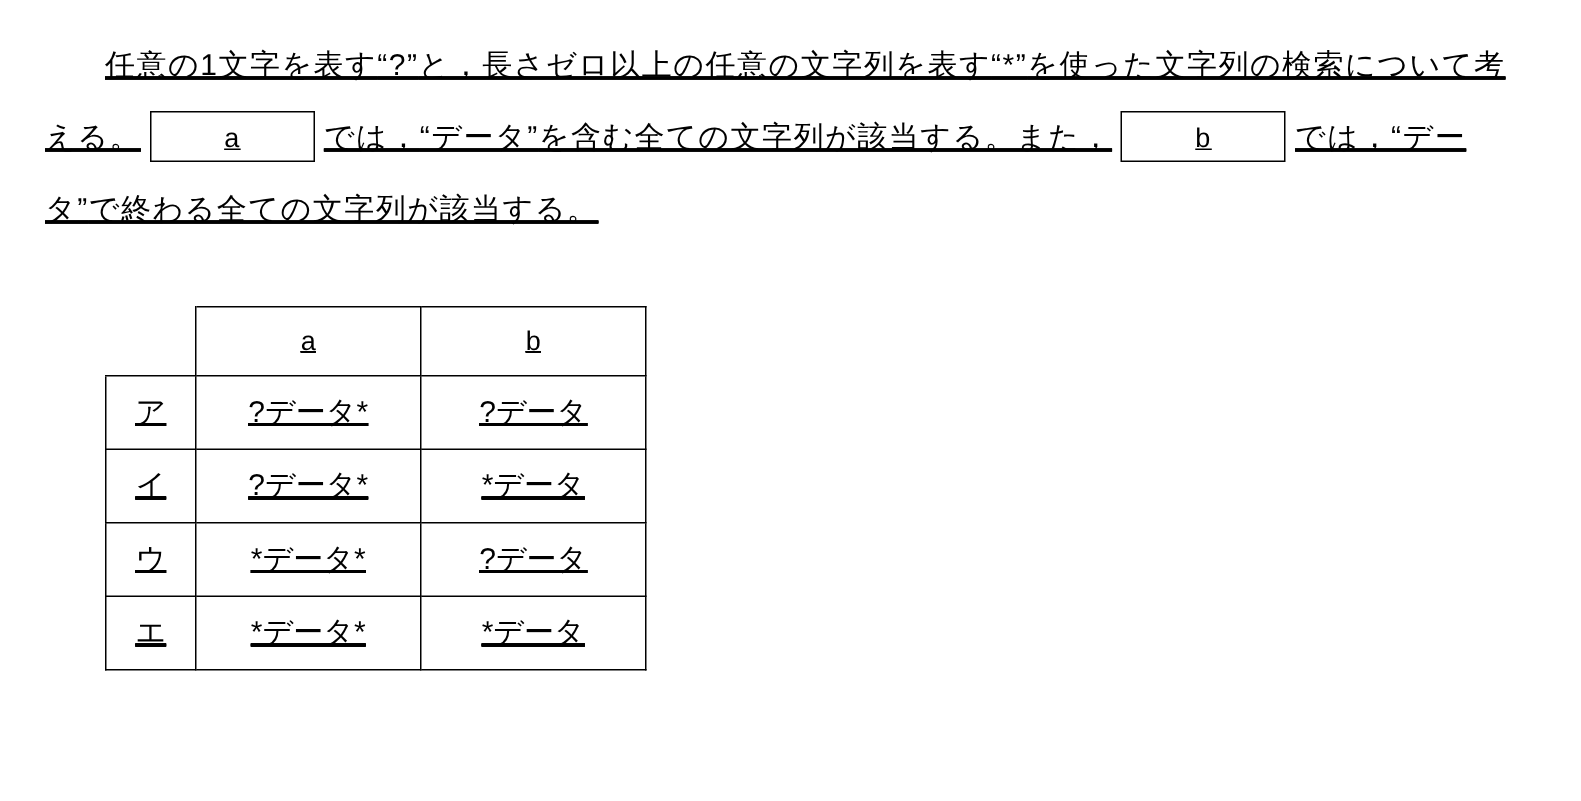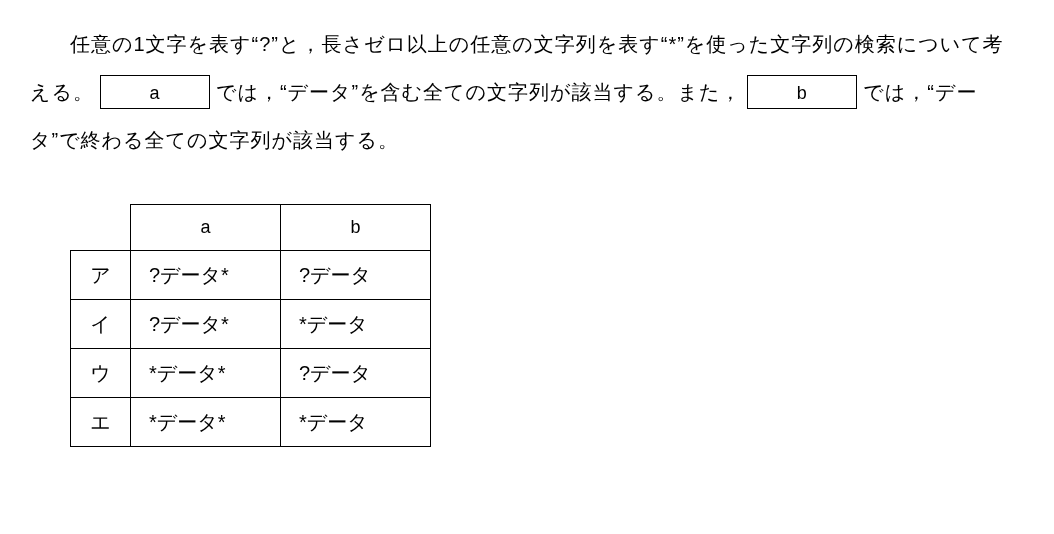--- a/index.html
+++ b/index.html
@@ -1,18 +1,19 @@
 <!DOCTYPE html>
 <html><head>
   <meta charset="utf-8">
   <style>
     * {
       margin: 0;
       padding: 0;
       box-sizing: border-box;
+      text-decoration: underline;
     }
     body {
       font-family: "Hiragino Kaku Gothic ProN", "Yu Gothic", "Meiryo", sans-serif;
       font-size: 20px;
       color: #000;
       background: #fff;
       padding: 20px 30px;
       width: 1054px;
       line-height: 2.4;
     }
@@ -40,21 +41,21 @@
     }
     table.answer-table {
       border-collapse: collapse;
       margin-left: 40px;
       margin-top: 10px;
     }
     table.answer-table th,
     table.answer-table td {
       border: 1.5px solid #000;
       padding: 8px 18px;
-      text-align: left;
+      text-align: center;
       font-weight: normal;
       font-size: 20px;
       line-height: 1.6;
       vertical-align: middle;
     }
     table.answer-table th {
       text-align: center;
       font-family: "Helvetica", "Arial", sans-serif;
       font-size: 18px;
     }

